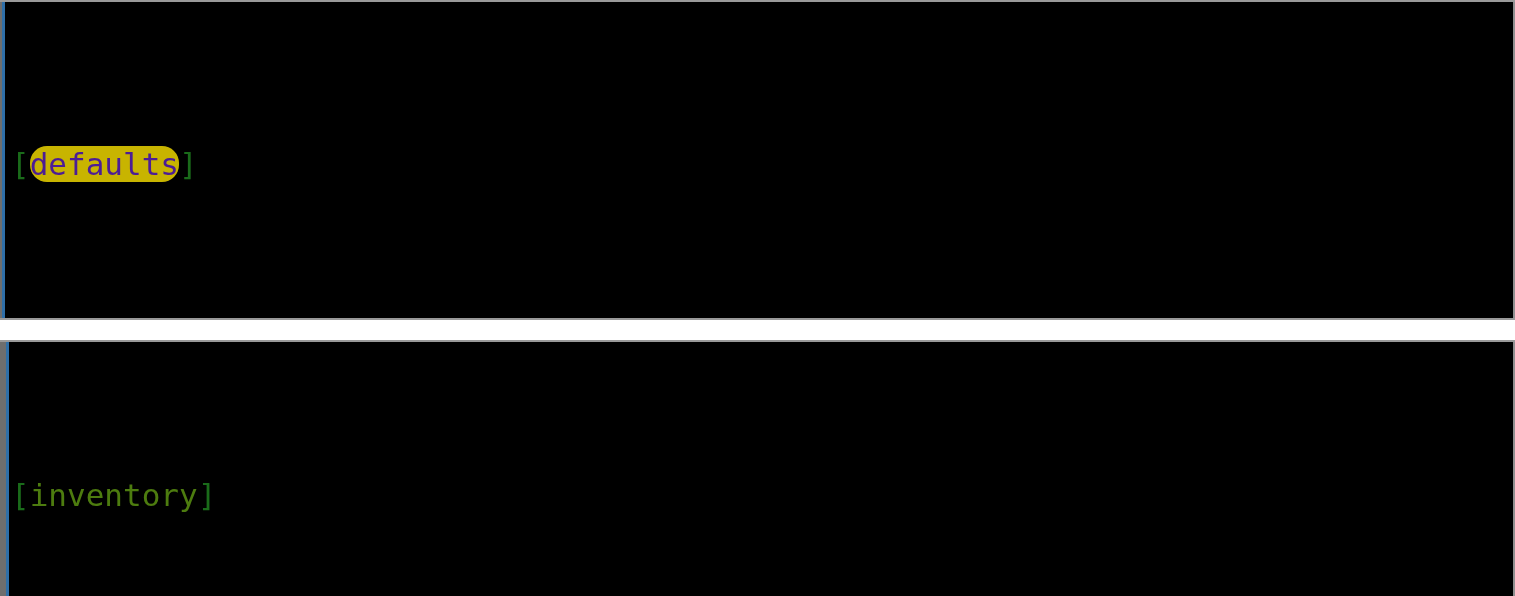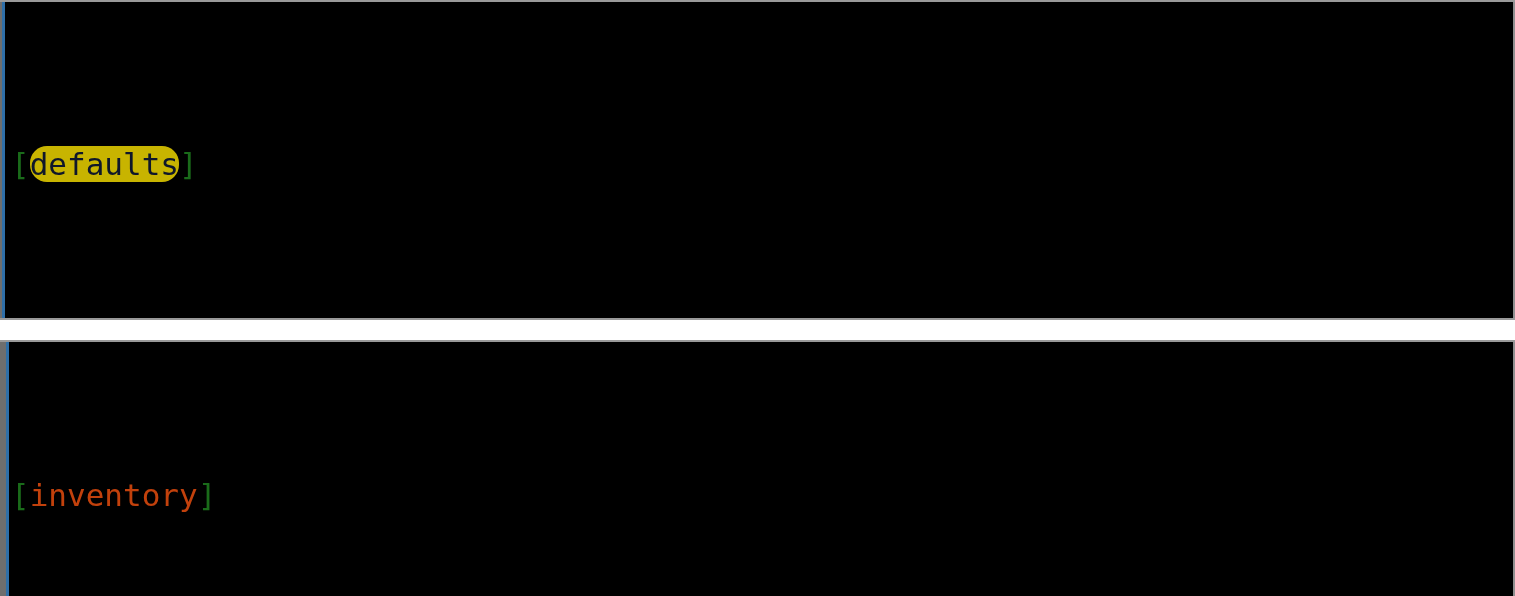--- a/index.html
+++ b/index.html
@@ -82,26 +82,26 @@
     letter-spacing: 0px;
     font-family: "DejaVu Sans Mono", "Liberation Mono", monospace;
   }
   .pane-top .code { top: 15px; }
   .pane-bottom .code { top: 6px; }
 
   .line { height: 42px; }
 
   
   .c-white   { color: #e8e8e8; }
-  .c-green   { color: #c2410c; }
+  .c-green   { color: #4d7c0f; }
   .c-dgreen  { color: #1a6b1a; }
 
   .hl-search {
     background: #c8b400;
-    color: #0f172a;
+    color: #4c1d95;
     border-radius: 17px;
   }
 </style>
 </head>
 <body>
 
 <div class="screen">
 
   <div class="pane pane-top">
     <div class="gutter">

